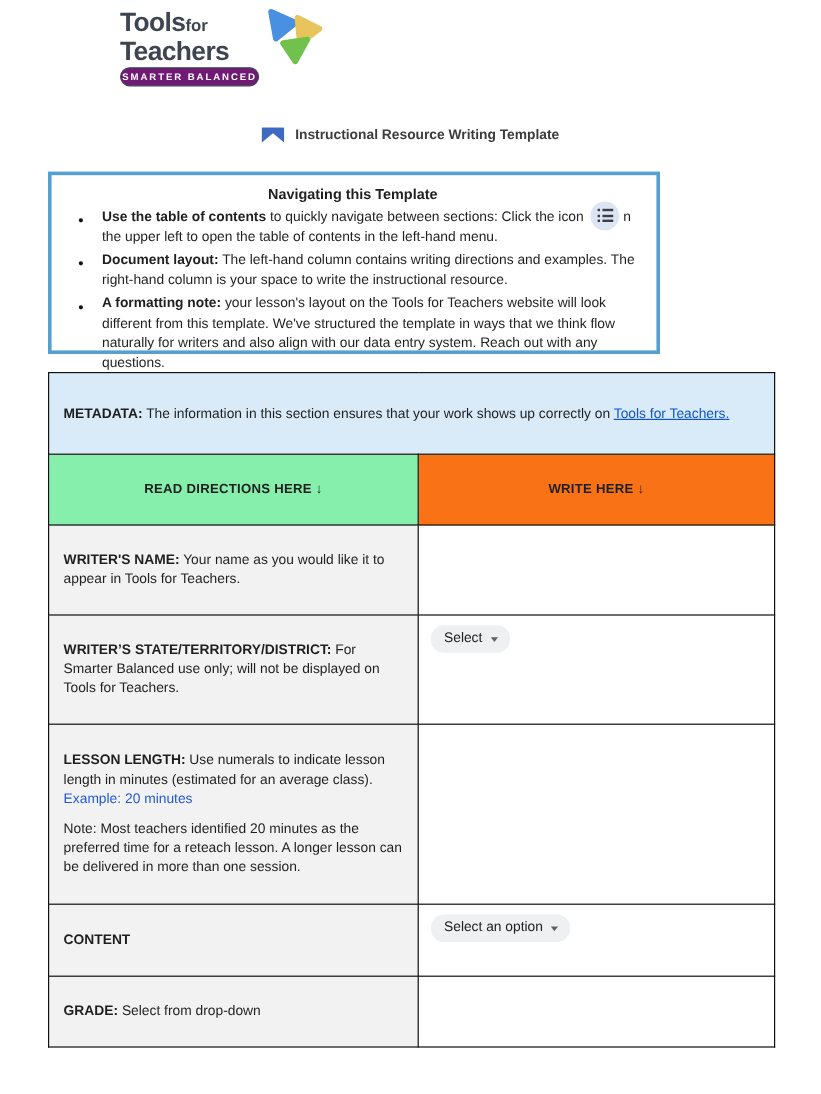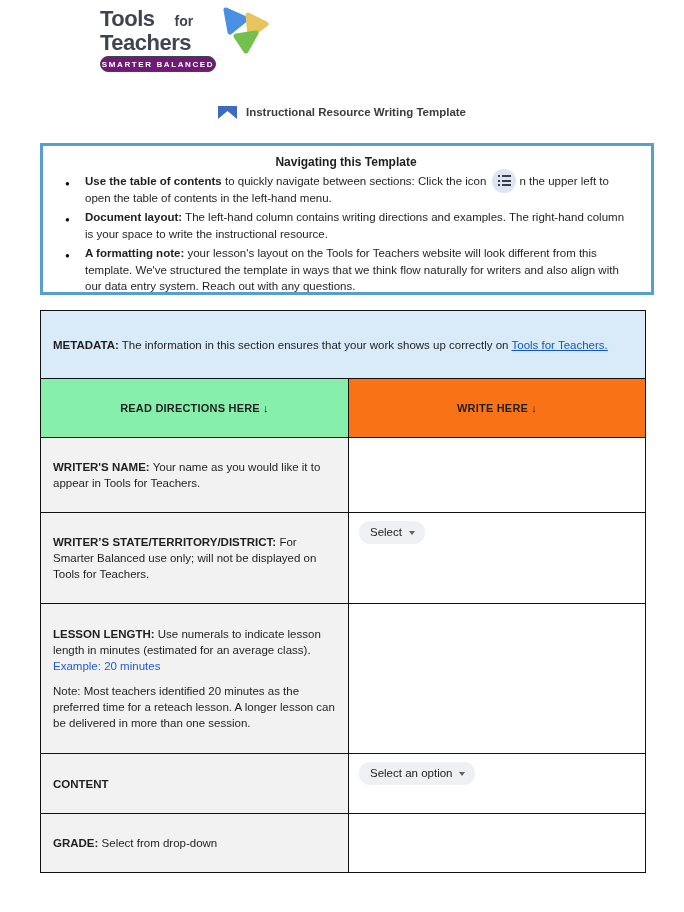--- a/index.html
+++ b/index.html
@@ -10,43 +10,43 @@
     color:#1f1f1f;
     position:relative;
     overflow:hidden;
   }
   .page { position:absolute; inset:0; width:684px; height:912px; background:#fff; }
 
   
   .logo { position:absolute; left:100px; top:8px; display:flex; align-items:flex-start; }
   .logo-text { color:#3e4551; }
   .logo-line1 { font-weight:bold; font-size:22px; line-height:21px; letter-spacing:-0.5px; }
-  .logo-line1 .for { font-size:14px; margin-left:20px; letter-spacing:0; }
+  .logo-line1 .for { font-size:14px; margin-left:0; letter-spacing:0; }
   .logo-line2 { font-weight:bold; font-size:22px; line-height:21px; letter-spacing:-0.5px; }
   .logo-badge {
     margin-top:3px; background:#701a75; color:#ffffff; font-size:8px; font-weight:bold;
     letter-spacing:1.6px; padding:3px 0 2px; border-radius:8px; text-align:center; width:116px;
     border:1px solid #3e4551;
   }
   .logo-mark { margin-left:6px; margin-top:-2px; }
 
   
   .doc-title-row {
     position:absolute; left:0; top:106px; width:684px;
-    display:flex; justify-content:center; gap:9px;
+    display:flex; justify-content:center; align-items:center; gap:9px;
   }
   .bookmark-icon {
     width:19px; height:13px; background:#3e6ac2;
     clip-path:polygon(0 0, 100% 0, 100% 100%, 50% 38%, 0 100%);
   }
   .doc-title { font-size:11.5px; font-weight:bold; color:#3c3c3c; }
 
   
   .nav-box {
-    position:absolute; left:40px; top:143px; width:614px; height:152px;
+    position:absolute; left:40px; top:143px; width:510px; height:152px;
     border:3px solid #55a0cf; background:#fff; padding:9px 16px 8px 14px;
   }
   .nav-box-title { text-align:center; font-weight:bold; font-size:12px; margin-bottom:4px; }
   .nav-list { list-style:none; }
   .nav-list li { position:relative; padding-left:28px; font-size:11.5px; line-height:16.5px; margin-bottom:3px; }
   .nav-list li::before { content:"●"; position:absolute; left:8px; top:3px; font-size:8px; color:#111; }
   .nav-lead { font-weight:bold; }
   .toc-icon-circle {
     display:inline-flex; align-items:center; justify-content:center;
     width:24px; height:24px; border-radius:50%; background:#dde4f2;

